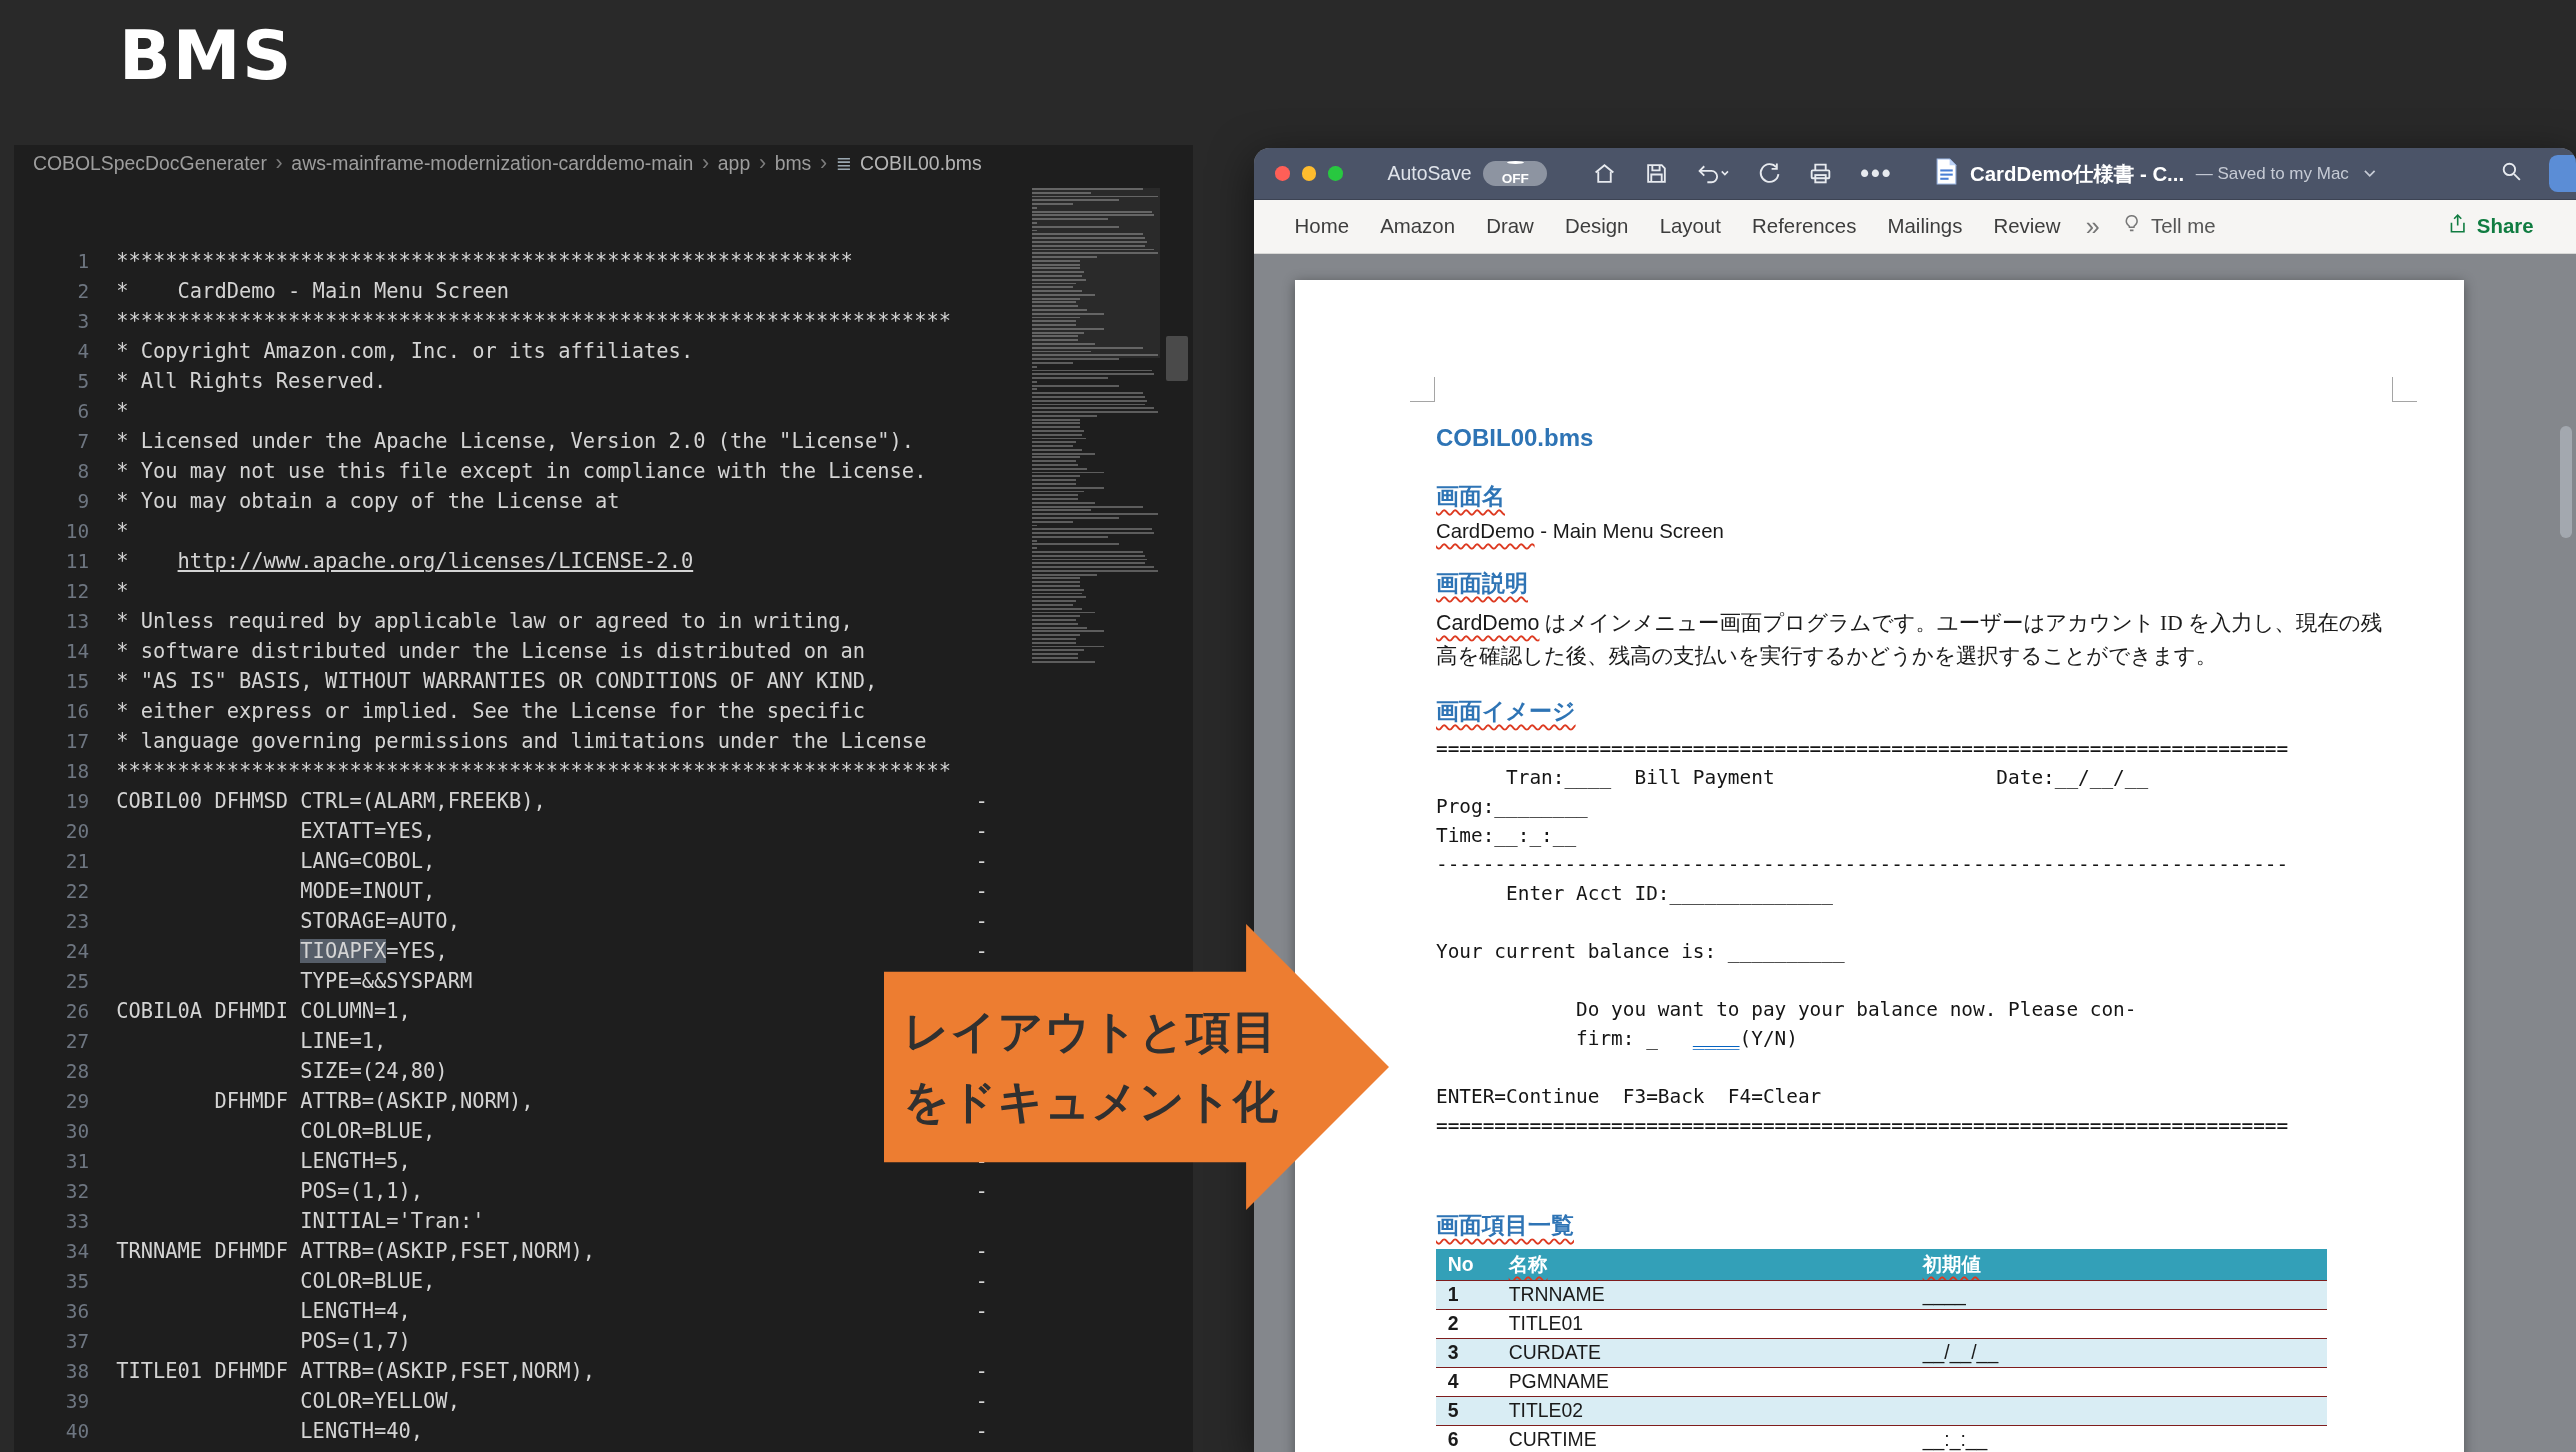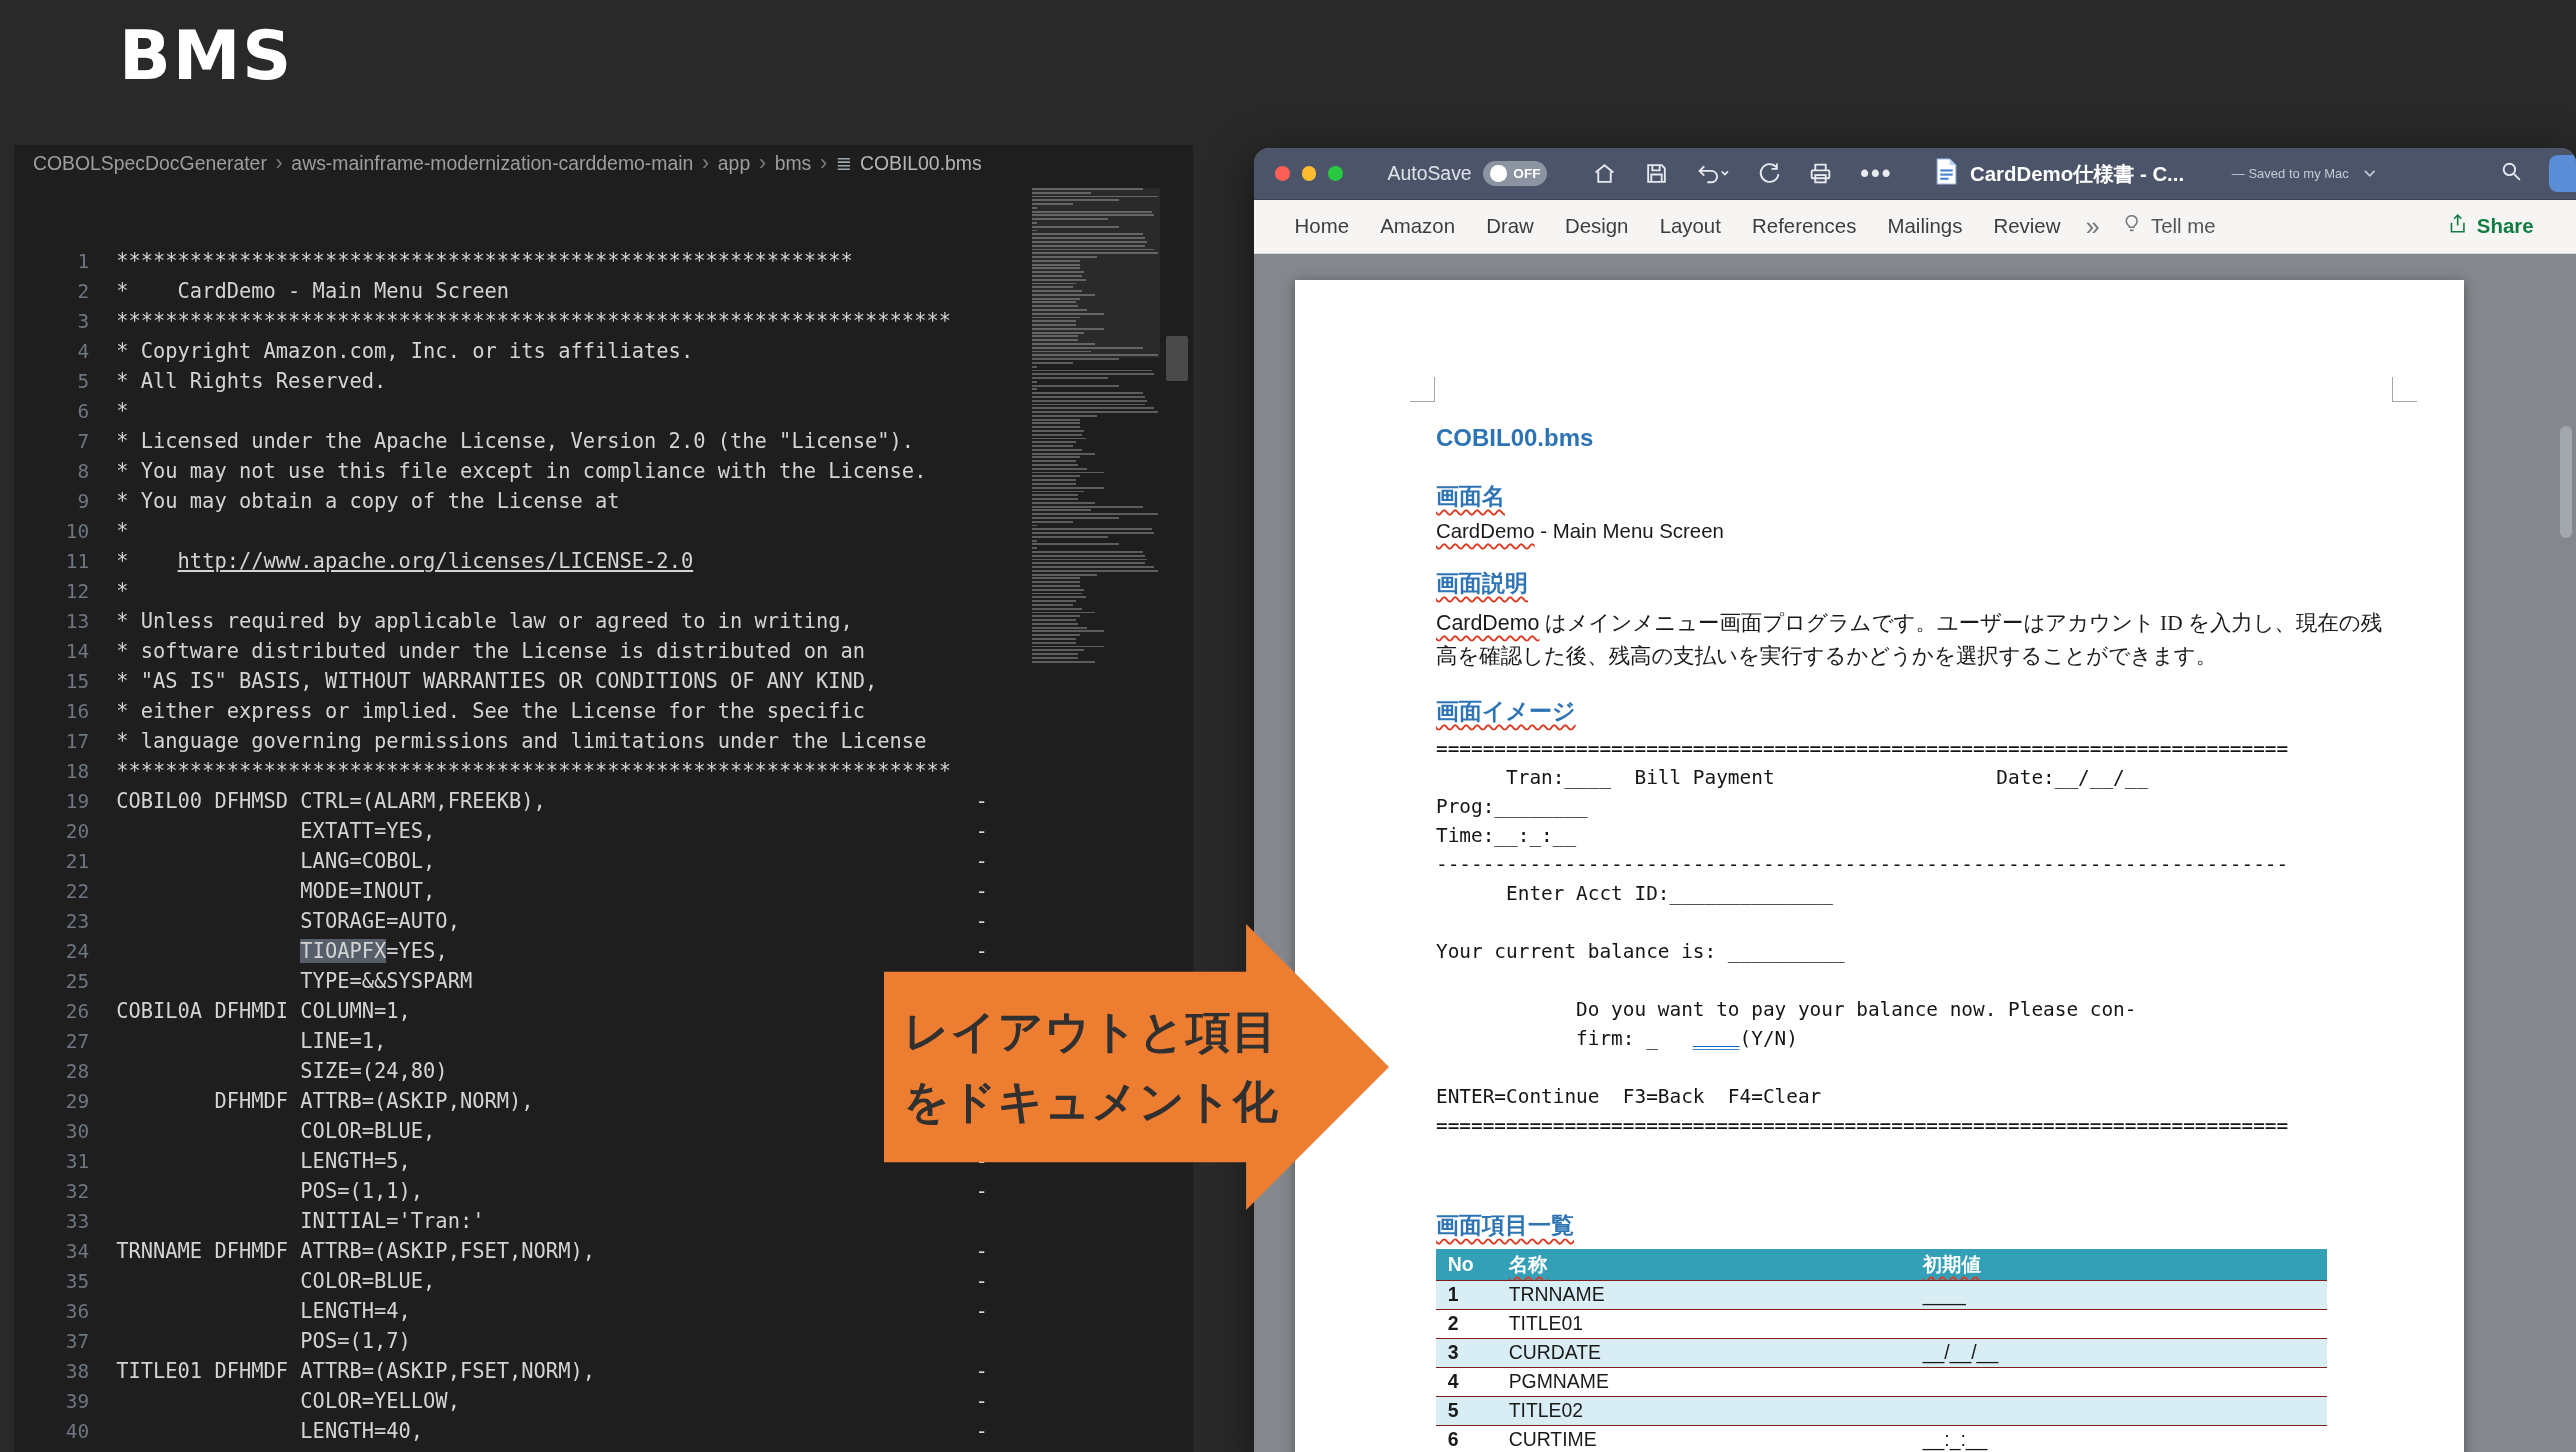--- a/index.html
+++ b/index.html
@@ -82,30 +82,30 @@
     height: 52px; background: #4b5468; border-bottom: 1px solid #3c4353;
     display: flex; align-items: center; padding: 0 21.4px;
     color: #e7eaef; font-size: 19.4px; white-space: nowrap;
   }
   .lights { display: flex; gap: 11.7px; margin-right: 45px; }
   .light { width: 14.6px; height: 14.6px; border-radius: 50%; }
   .light-red { background: #ff5f57; } .light-yellow { background: #febc2e; } .light-green { background: #28c840; }
   .autosave-label { color: #dfe3ea; margin-right: 11.7px; }
   .toggle {
     width: 64px; height: 25px; border-radius: 12.6px; background: #8d94a1;
-    display: flex; align-items: center; padding: 0 6.8px; gap: 6.8px;
+    display: flex; align-items: center; padding: 0 6.8px; gap: 6.8px; flex-direction: column;
   }
   .toggle .knob { width: 17.5px; height: 17.5px; border-radius: 50%; background: #ffffff; }
   .toggle .state { font-size: 13.6px; font-weight: bold; color: #ffffff; }
   .tb-icons { display: flex; align-items: center; gap: 27px; margin-left: 45px; }
   .tb-icons svg { display: block; }
   .tb-dots { font-size: 25px; font-weight: bold; color: #e7eaef; letter-spacing: 1.9px; }
   .doc-title-group { display: flex; align-items: center; gap: 11.7px; margin-left: 43px; }
   .doc-title { font-weight: bold; color: #ffffff; font-size: 20.4px; }
-  .doc-status { color: #c6cbd5; font-size: 13px; margin-left: 36px; }
+  .doc-status { color: #c6cbd5; font-size: 17px; }
   .tb-search { margin-left: auto; }
   .tb-avatar {
     width: 37px; height: 37px; border-radius: 8.7px; background: #5b8dd6;
     margin-left: 25px; margin-right: -31px; flex: none;
   }
 
   .ribbon {
     height: 54px; background: #f6f5f3; border-bottom: 1px solid #d8d8d6;
     display: flex; align-items: center; padding: 0 25px;
     font-size: 20.4px; color: #3d3d3d; white-space: nowrap;

